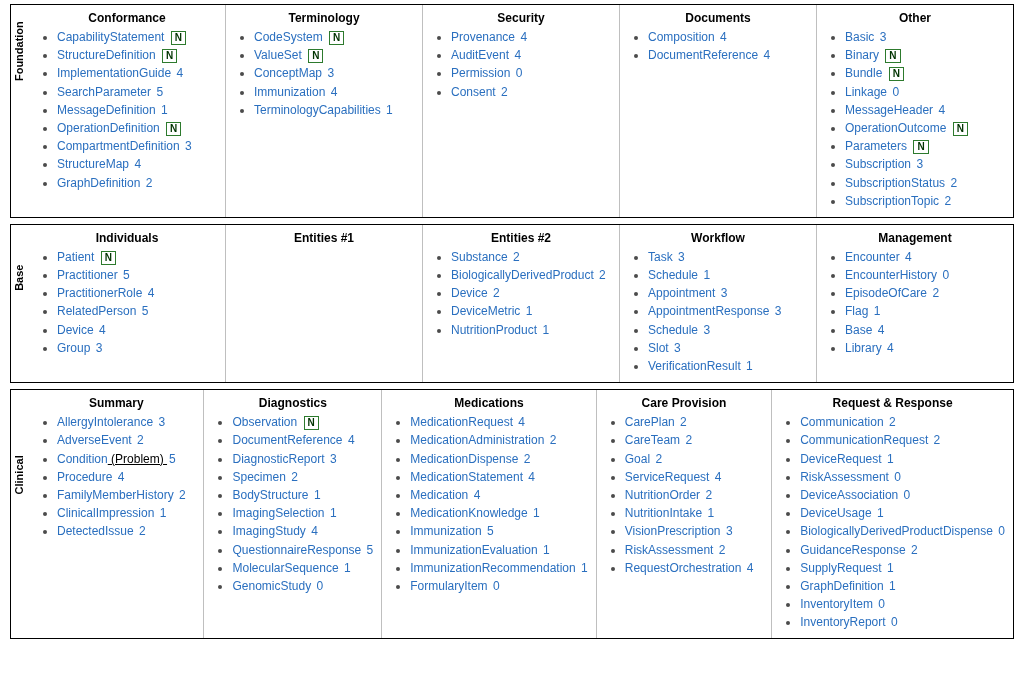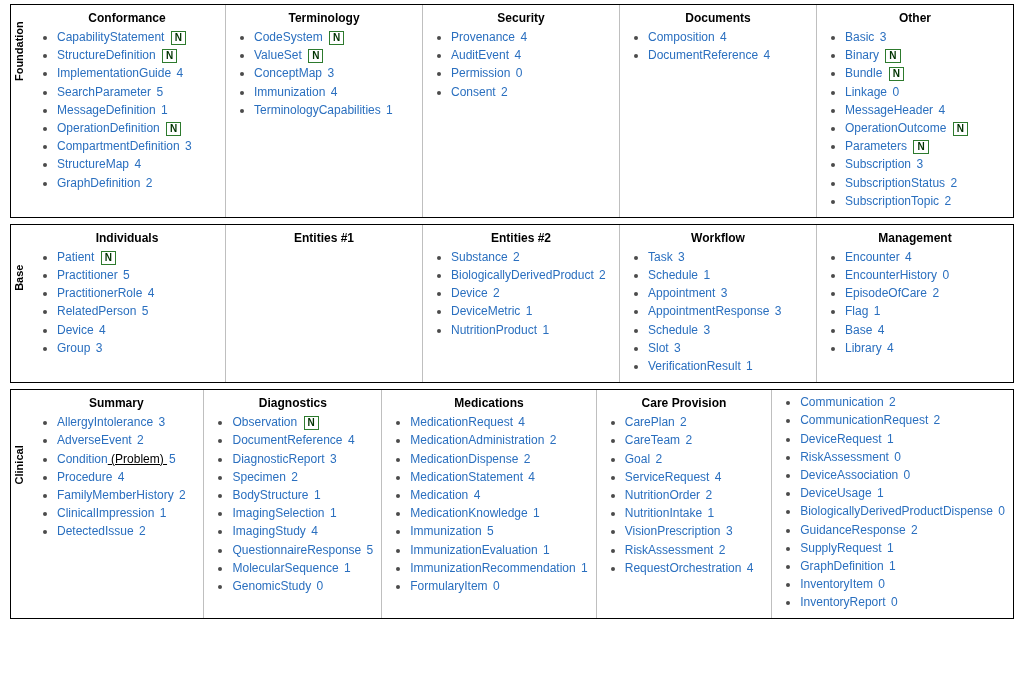--- a/index.html
+++ b/index.html
@@ -255,20 +255,21 @@
             <li><a href="#">Goal</a> <span class="maturity">2</span></li>
             <li><a href="#">ServiceRequest</a> <span class="maturity">4</span></li>
             <li><a href="#">NutritionOrder</a> <span class="maturity">2</span></li>
             <li><a href="#">NutritionIntake</a> <span class="maturity">1</span></li>
             <li><a href="#">VisionPrescription</a> <span class="maturity">3</span></li>
             <li><a href="#">RiskAssessment</a> <span class="maturity">2</span></li>
             <li><a href="#">RequestOrchestration</a> <span class="maturity">4</span></li>
           </ul>
         </div>
         <div class="col">
+          <h3>Request &amp; Response</h3>
           <ul>
             <li><a href="#">Communication</a> <span class="maturity">2</span></li>
             <li><a href="#">CommunicationRequest</a> <span class="maturity">2</span></li>
             <li><a href="#">DeviceRequest</a> <span class="maturity">1</span></li>
             <li><a href="#">RiskAssessment</a> <span class="maturity">0</span></li>
             <li><a href="#">DeviceAssociation</a> <span class="maturity">0</span></li>
             <li><a href="#">DeviceUsage</a> <span class="maturity">1</span></li>
             <li><a href="#">BiologicallyDerivedProductDispense</a> <span class="maturity">0</span></li>
             <li><a href="#">GuidanceResponse</a> <span class="maturity">2</span></li>
             <li><a href="#">SupplyRequest</a> <span class="maturity">1</span></li>

